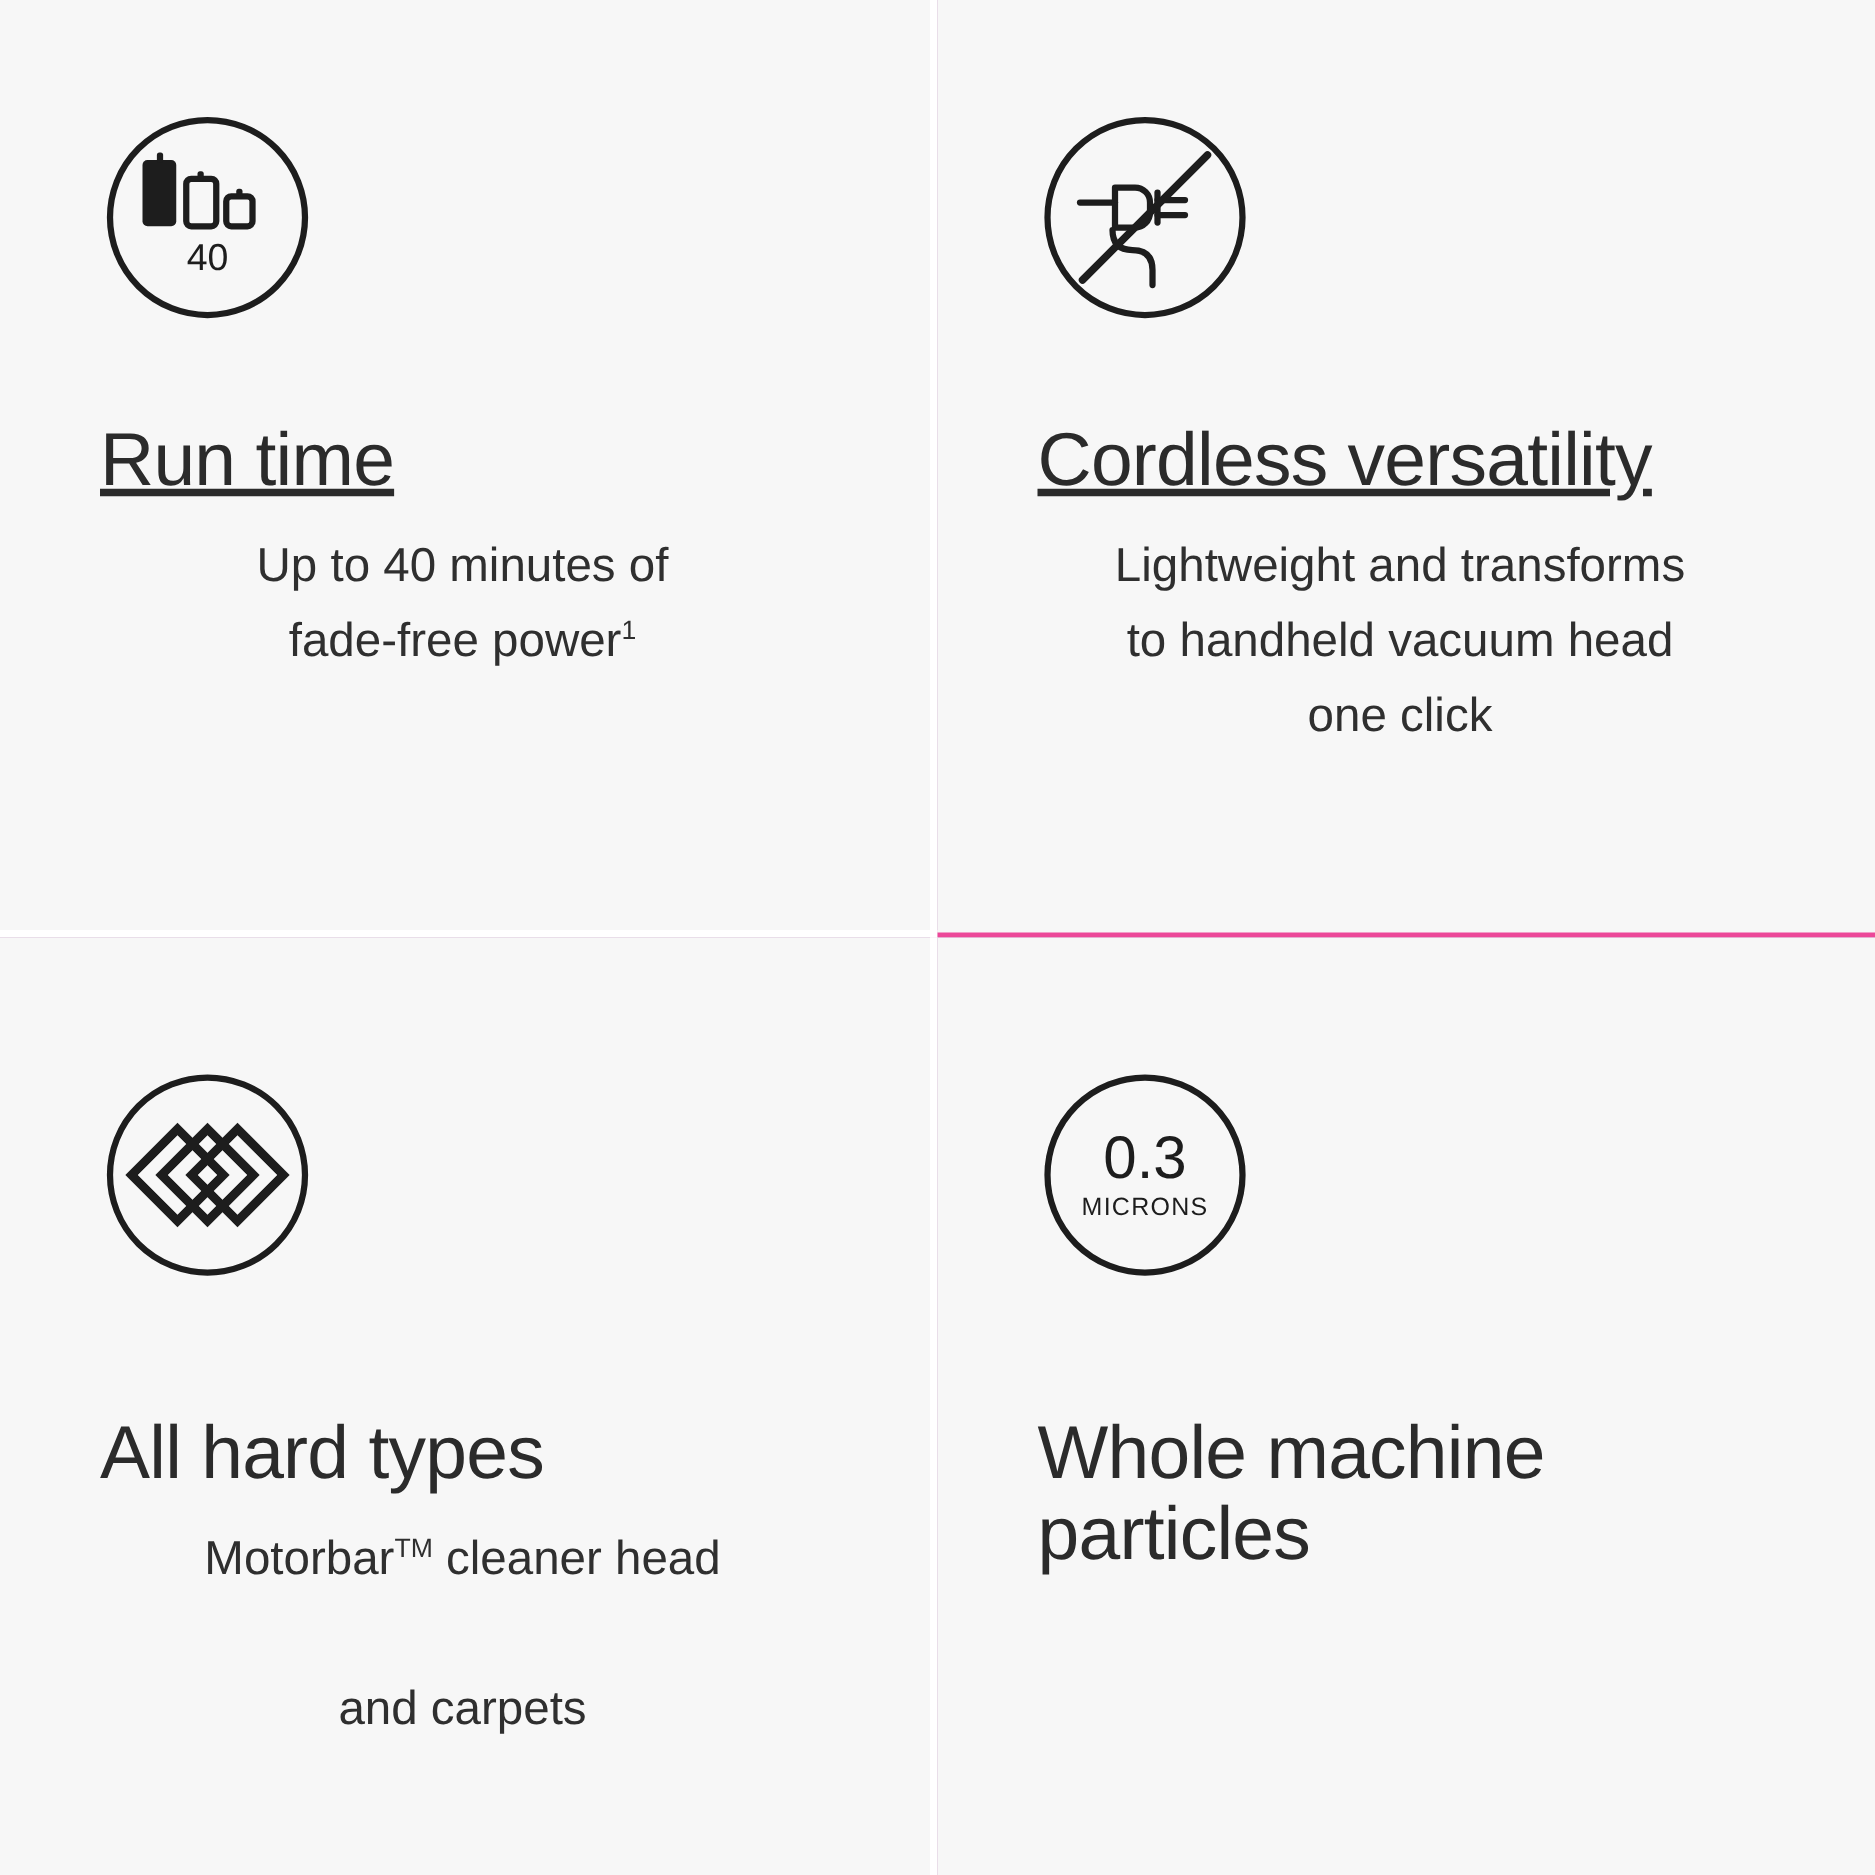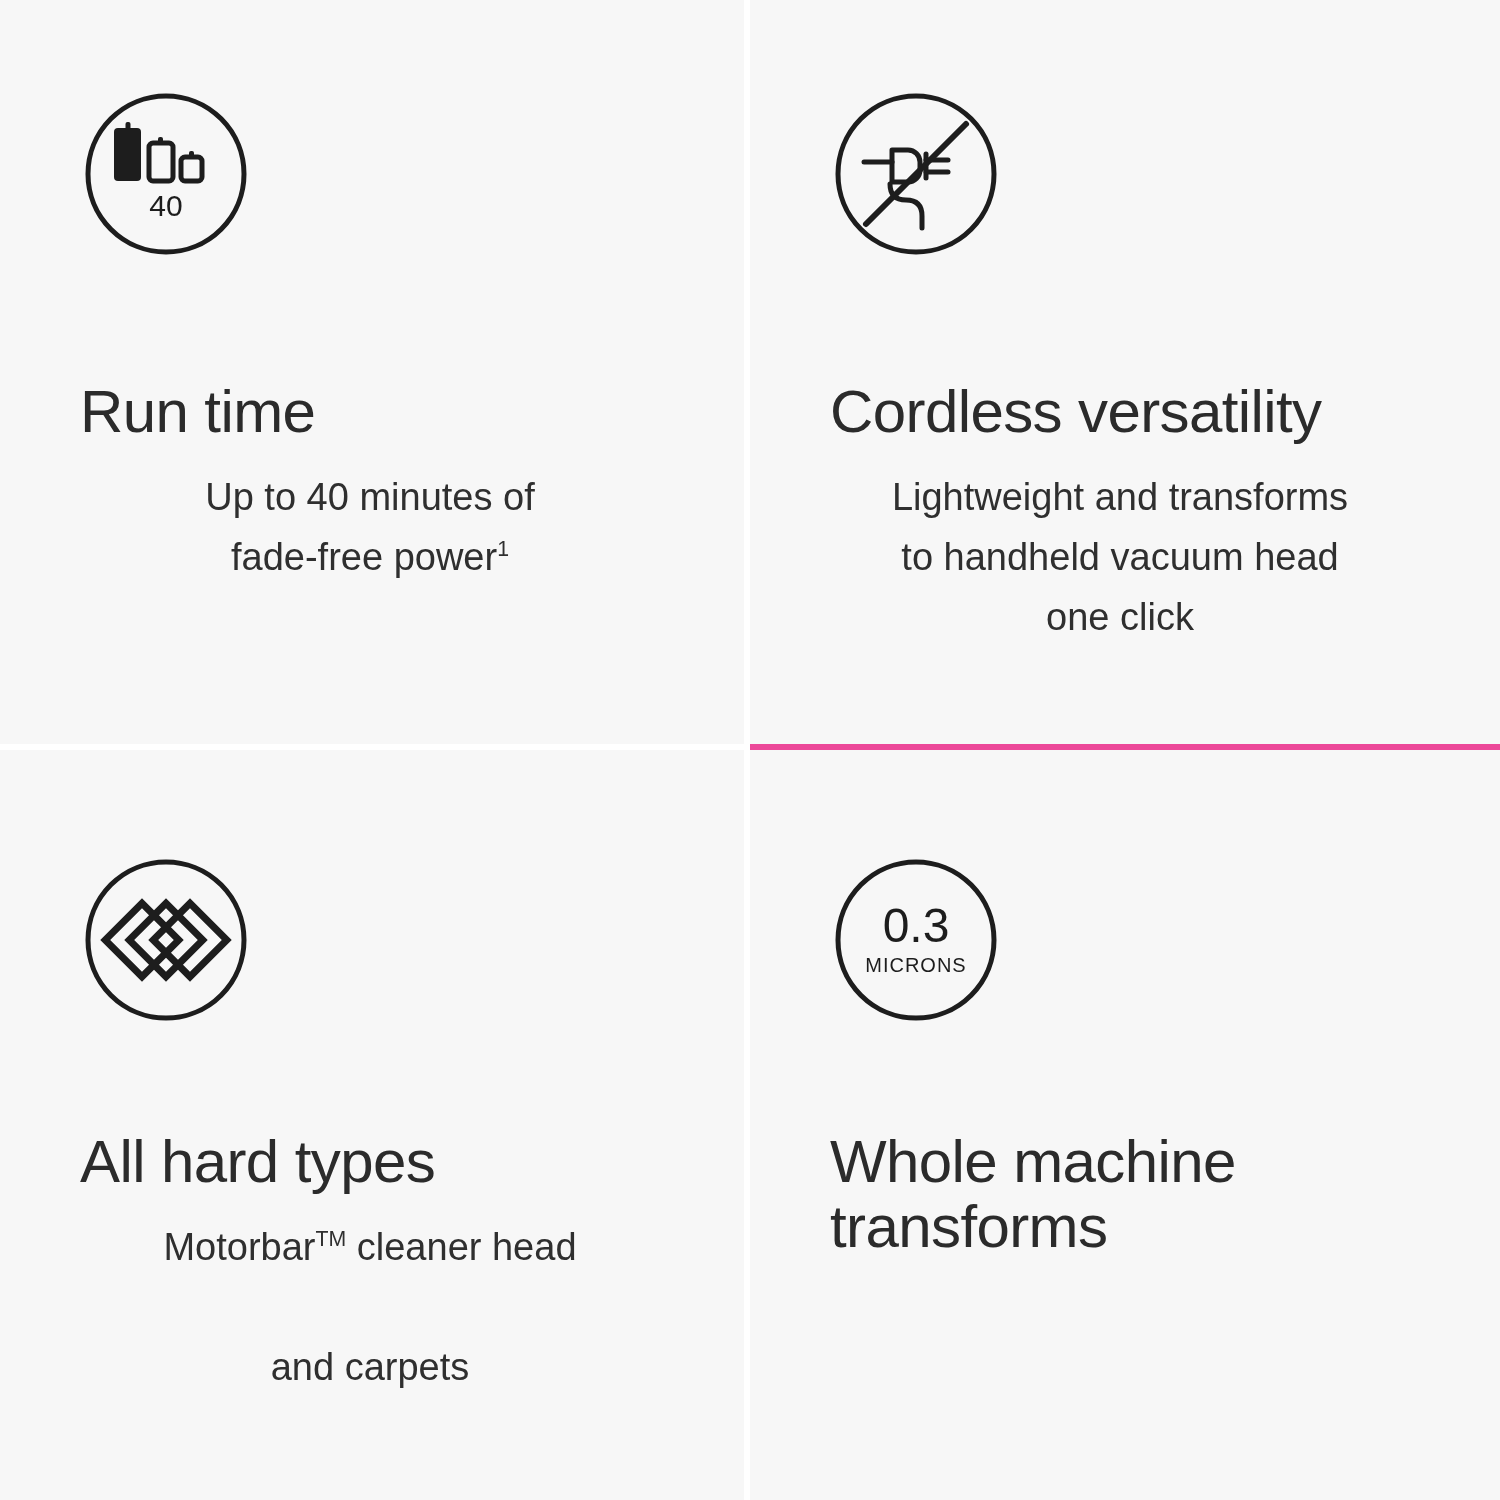--- a/index.html
+++ b/index.html
@@ -26,40 +26,40 @@
   }
 
   .cell {
     position: relative;
     background: #f7f7f7;
     box-sizing: border-box;
     padding: 88px 80px 0 80px;
     overflow: hidden;
   }
   .cell.tl { border-right: 6px solid #ffffff; border-bottom: 6px solid #ffffff; }
-  .cell.tr { border-bottom: 6px solid #ec4899; }
+  .cell.tr { border-bottom: 4px solid #ec4899; }
   .cell.bl { border-right: 6px solid #ffffff; }
 
   
   .icon-wrap {
     width: 172px;
     height: 172px;
     display: block;
   }
   .icon-wrap svg { display: block; }
 
   h2.title {
     font-size: 60px;
     font-weight: 400;
     letter-spacing: -0.6px;
     line-height: 1.08;
     margin: 0;
     color: #2b2b2b;
   }
-  .cell.tl h2.title, .cell.tr h2.title { margin-top: 120px; }
+  .cell.tl h2.title, .cell.tr h2.title { margin-top: 76px; text-decoration: underline; }
 
   p.desc {
     font-size: 38px;
     font-weight: 400;
     line-height: 1.58;
     margin: 22px 0 0 0;
     color: #2f2f2f;
     max-width: 580px;
     text-align: center;
   }
@@ -147,17 +147,17 @@
   <div class="cell br">
     <div class="icon-wrap">
       <svg width="172" height="172" viewBox="0 0 172 172" xmlns="http://www.w3.org/2000/svg">
         <circle cx="86" cy="86" r="78" fill="none" stroke="#1d1d1d" stroke-width="5"></circle>
         <text x="86" y="88" text-anchor="middle" font-family="Liberation Sans, sans-serif" font-size="48" fill="#1d1d1d">0.3</text>
         <text x="86" y="118" text-anchor="middle" font-family="Liberation Sans, sans-serif" font-size="20" letter-spacing="1" fill="#1d1d1d">MICRONS</text>
       </svg>
     </div>
     <h2 class="title">
       <span>Whole machine</span><br>
-      <span>transforms</span>
+      <span>particles</span>
     </h2>
   </div>
 
 </div>
 
 </body></html>

